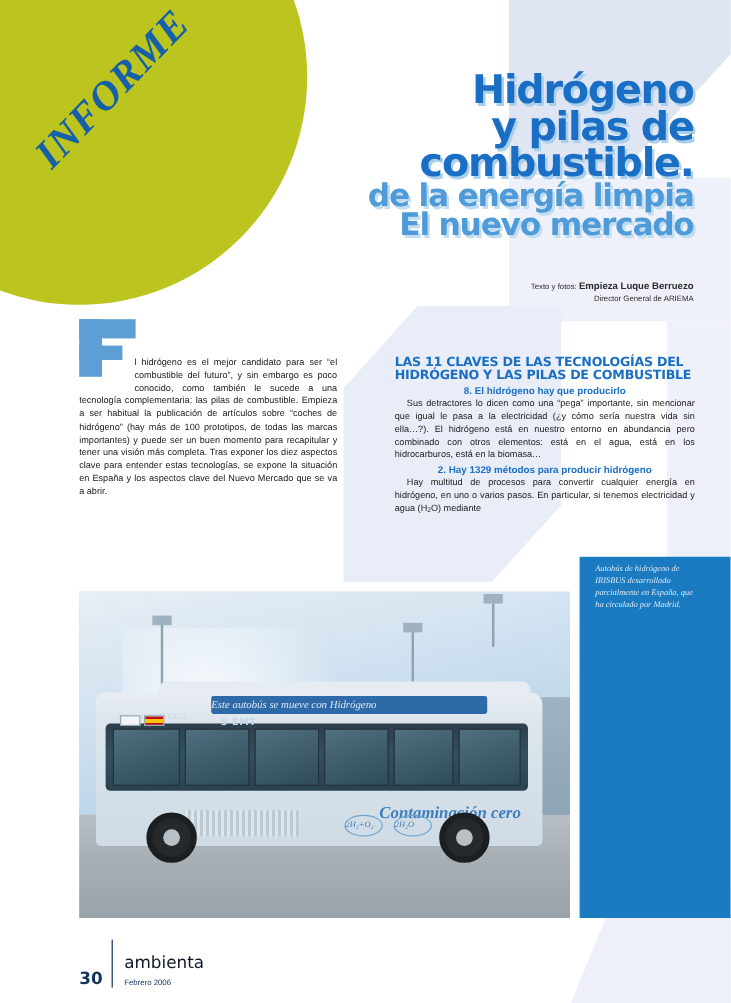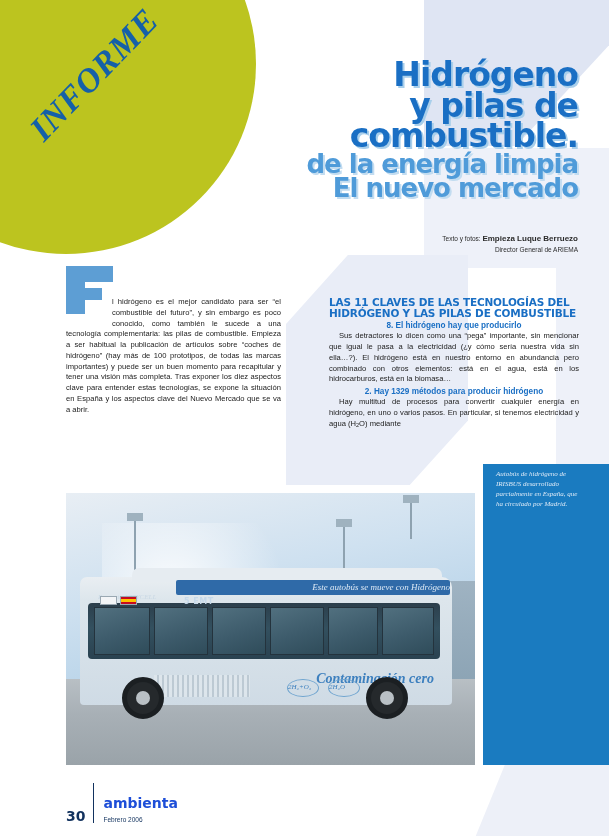--- a/index.html
+++ b/index.html
@@ -245,24 +245,23 @@
     background: #e6ecf1; border-radius: 7px 7px 0 0;
   }
   .bus-banner {
     position: absolute; top: 3px; left: 96px; width: 230px; height: 15px;
     background: #2f6aa8;
     color: #dbe8f5;
     font-family: "Liberation Serif", serif;
     font-style: italic;
     font-size: 9px;
     line-height: 15px;
-    text-align: right;
+    text-align: left;
     border-radius: 2px;
     overflow: hidden;
-    padding-left: 44px;
   }
   .bus-window-strip {
     position: absolute; top: 26px; left: 8px; width: 352px; height: 56px;
     background: linear-gradient(180deg, #2c3f4c 0%, #33505f 45%, #2a4250 100%);
     border-radius: 4px;
   }
   .w {
     position: absolute; top: 4px; height: 48px;
     background: linear-gradient(160deg, #51707f 0%, #3d5b6b 55%, #2f4c5a 100%);
     border: 1px solid #24333d;
@@ -352,23 +351,23 @@
     padding-right: 8px;
     line-height: 1;
   }
   .folio-rule {
     width: 1px;
     height: 40px;
     background: #12325e;
     margin-right: 9px;
   }
   .masthead-name {
-    color: #1d4ed8;
+    color: #0f172a;
     font-family: "DejaVu Sans", sans-serif;
-    font-weight: bold;
+    font-weight: normal;
     font-size: 14px;
     line-height: 1;
   }
   .issue-date {
     color: #12325e;
     font-size: 6.5px;
     margin-top: 5px;
     line-height: 1;
   }
 </style>

